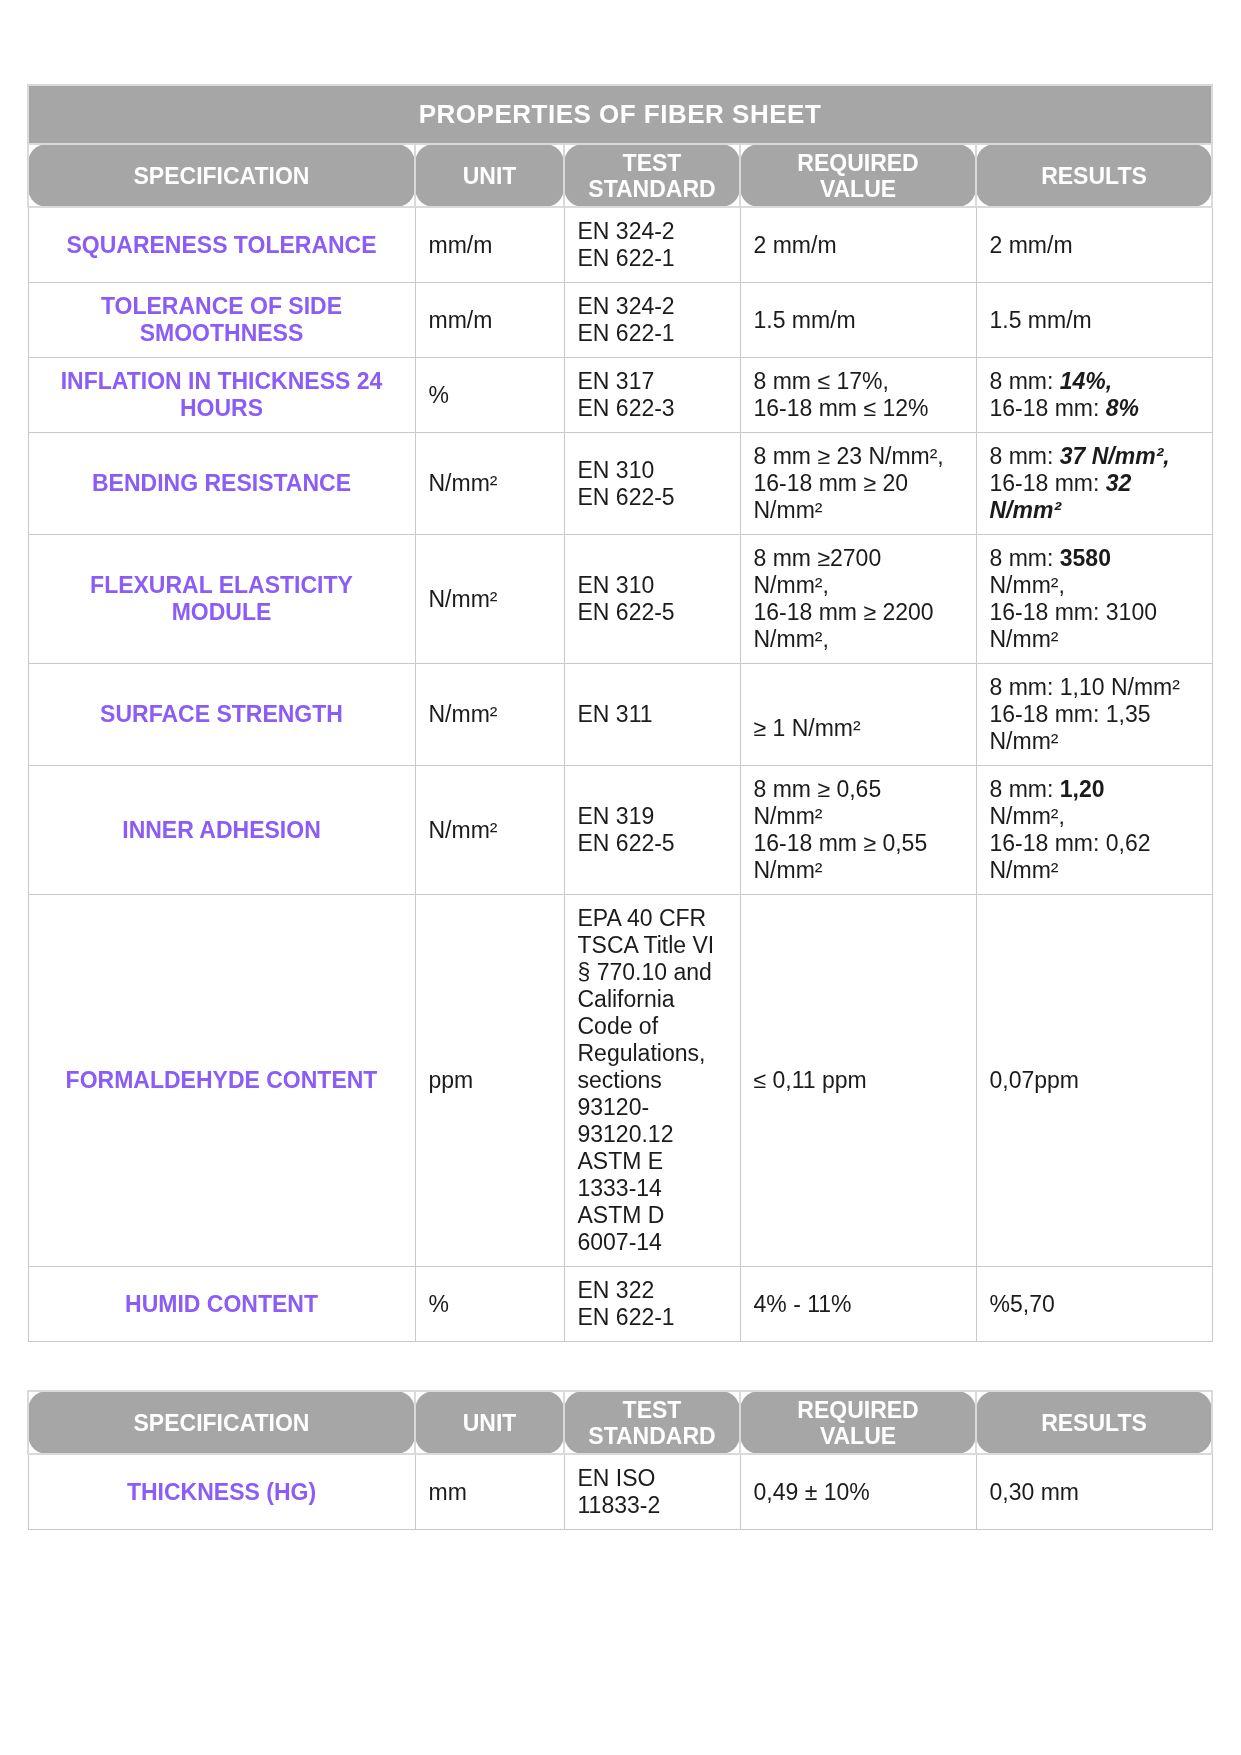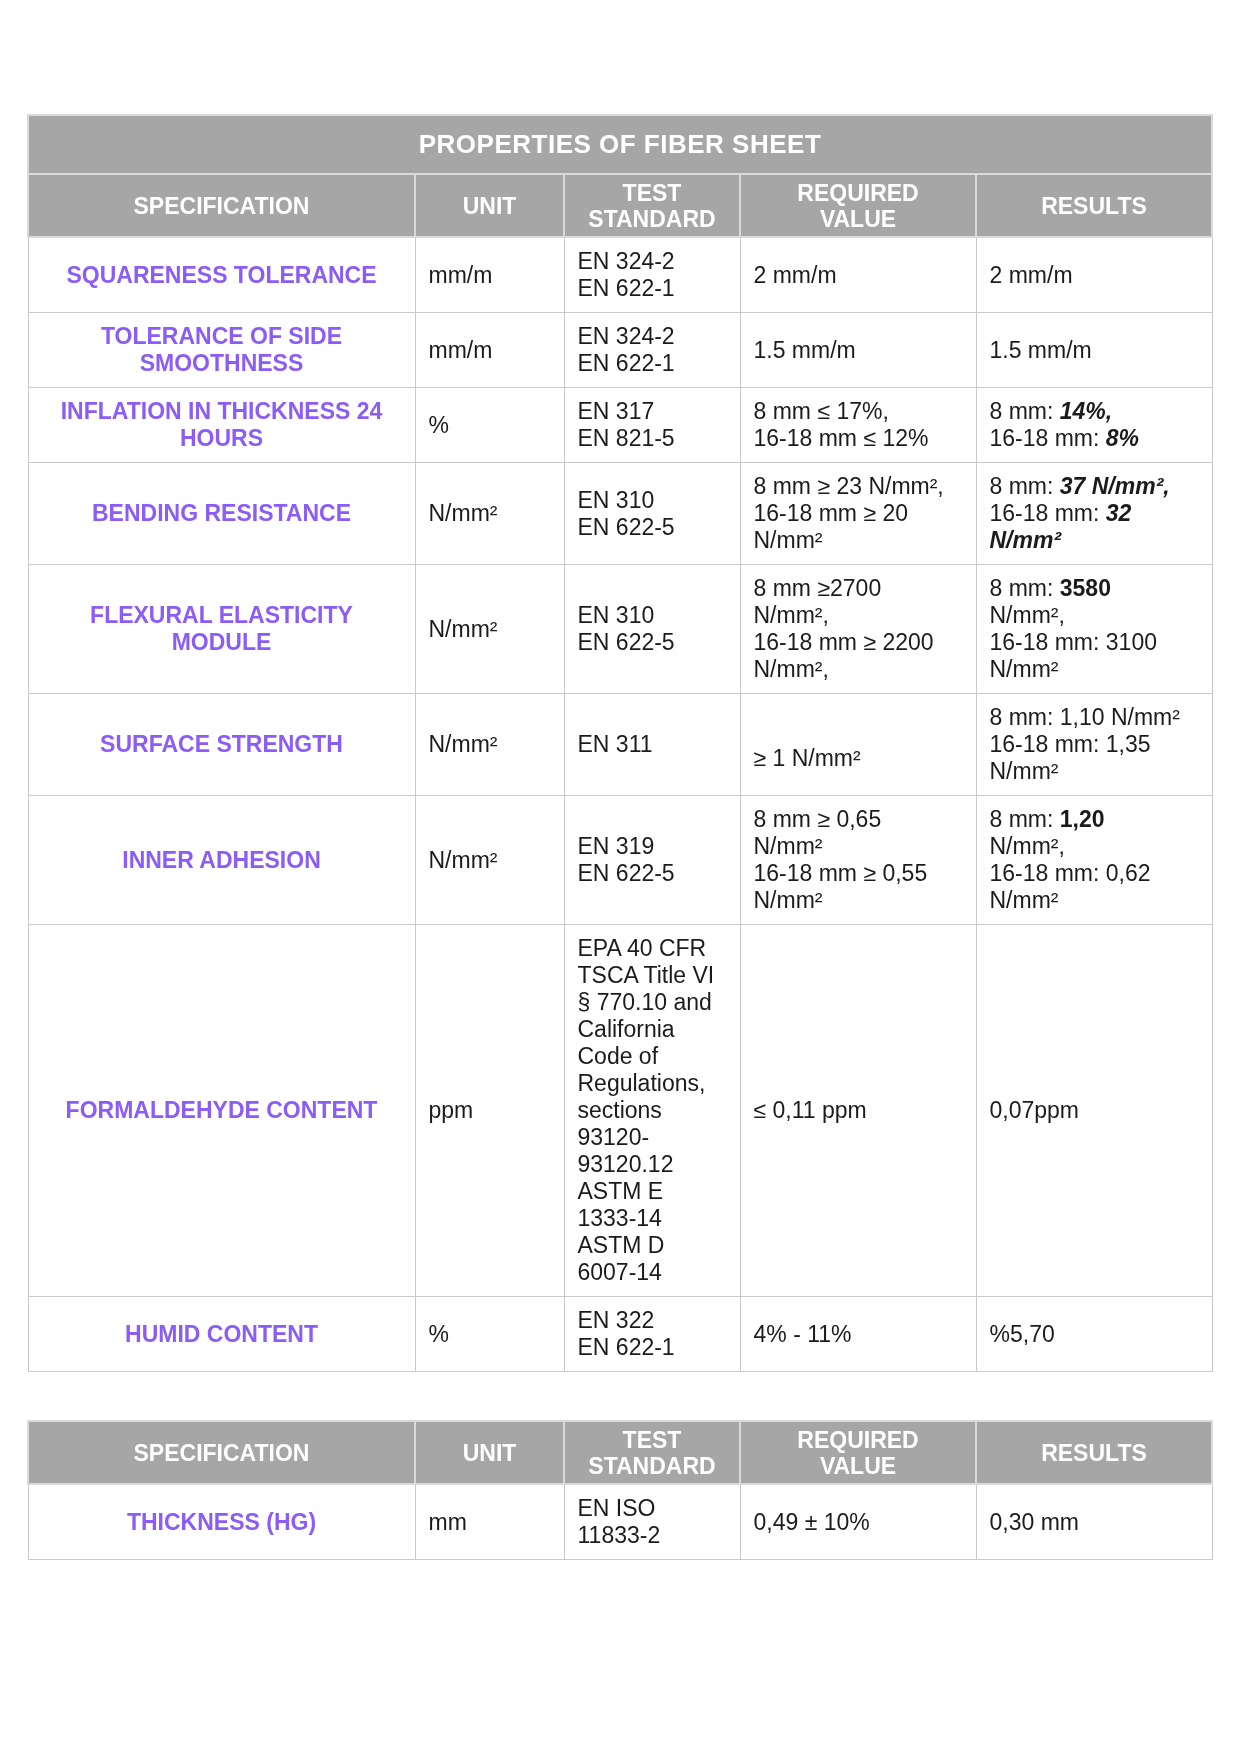--- a/index.html
+++ b/index.html
@@ -1,32 +1,32 @@
 <!DOCTYPE html>
 <html><head>
 <meta charset="utf-8">
 <style>
   html,body{margin:0;padding:0;background:#ffffff;}
   .page{
     width:1241px;height:1755px;box-sizing:border-box;
-    padding-top:114px;background:#ffffff;overflow:hidden;
+    padding-top:84px;background:#ffffff;overflow:hidden;
     font-family:"Liberation Sans","DejaVu Sans",sans-serif;color:#1b1b1b;
   }
   table.props{
     border-collapse:collapse;table-layout:fixed;
     width:1184px;margin-left:27px;
   }
   table.props + table.props{margin-top:48px;}
   .props th,.props td{box-sizing:border-box;}
   .props th{
     background:#a6a6a6;color:#ffffff;font-weight:bold;
     border:2px solid #dadada;vertical-align:middle;text-align:center;
   }
   th.title-cell{height:59px;font-size:26px;letter-spacing:.5px;}
-  tr.cols th{height:63px;font-size:23px;line-height:26px;white-space:pre-line;padding:2px 4px;}
+  tr.cols th{height:63px;font-size:23px;line-height:26px;white-space:pre-line;padding:2px 4px;border-radius:19px;}
   .props td{
     border:1px solid #c9c9c9;background:#ffffff;
     font-size:23px;line-height:27px;padding:10px 13px;
     vertical-align:middle;text-align:left;white-space:pre-line;
     overflow:hidden;
   }
   td.spec{text-align:center;font-weight:bold;color:#8b5cf6;}
   span.b{font-weight:bold;}
   span.i{font-style:italic;}
 </style>
@@ -73,21 +73,21 @@
     <td class="std">EN 324-2
 EN 622-1</td>
     <td class="req">1.5 mm/m</td>
     <td class="res"><span>1.5 mm/m</span></td>
   </tr>
         <tr>
     <td class="spec">INFLATION IN THICKNESS 24
 HOURS</td>
     <td class="unit">%</td>
     <td class="std">EN 317
-EN 821-5</td>
+EN 622-3</td>
     <td class="req">8 mm ≤ 17%,
 16-18 mm ≤ 12%</td>
     <td class="res"><span>8 mm: </span><span class="b i">14%,</span><span>
 16-18 mm: </span><span class="b i">8%</span></td>
   </tr>
         <tr>
     <td class="spec">BENDING RESISTANCE</td>
     <td class="unit">N/mm²</td>
     <td class="std">EN 310
 EN 622-5</td>

